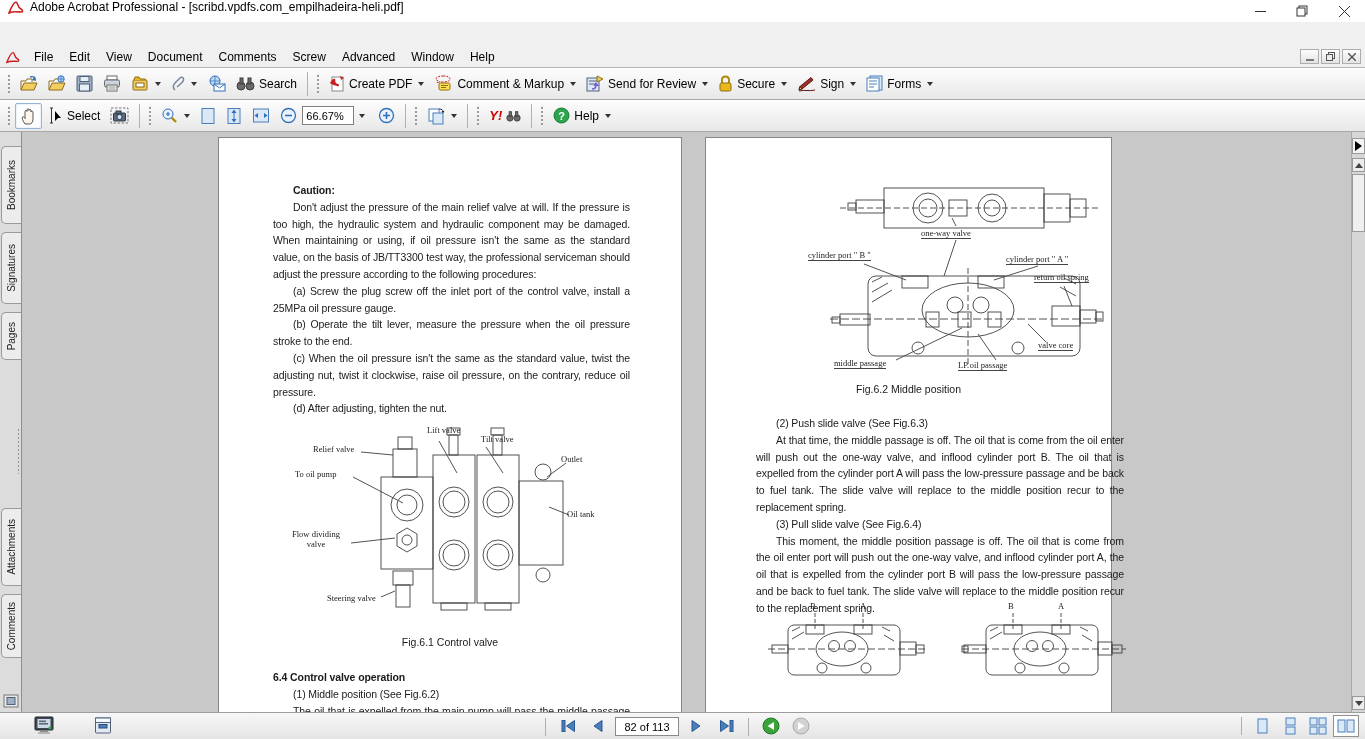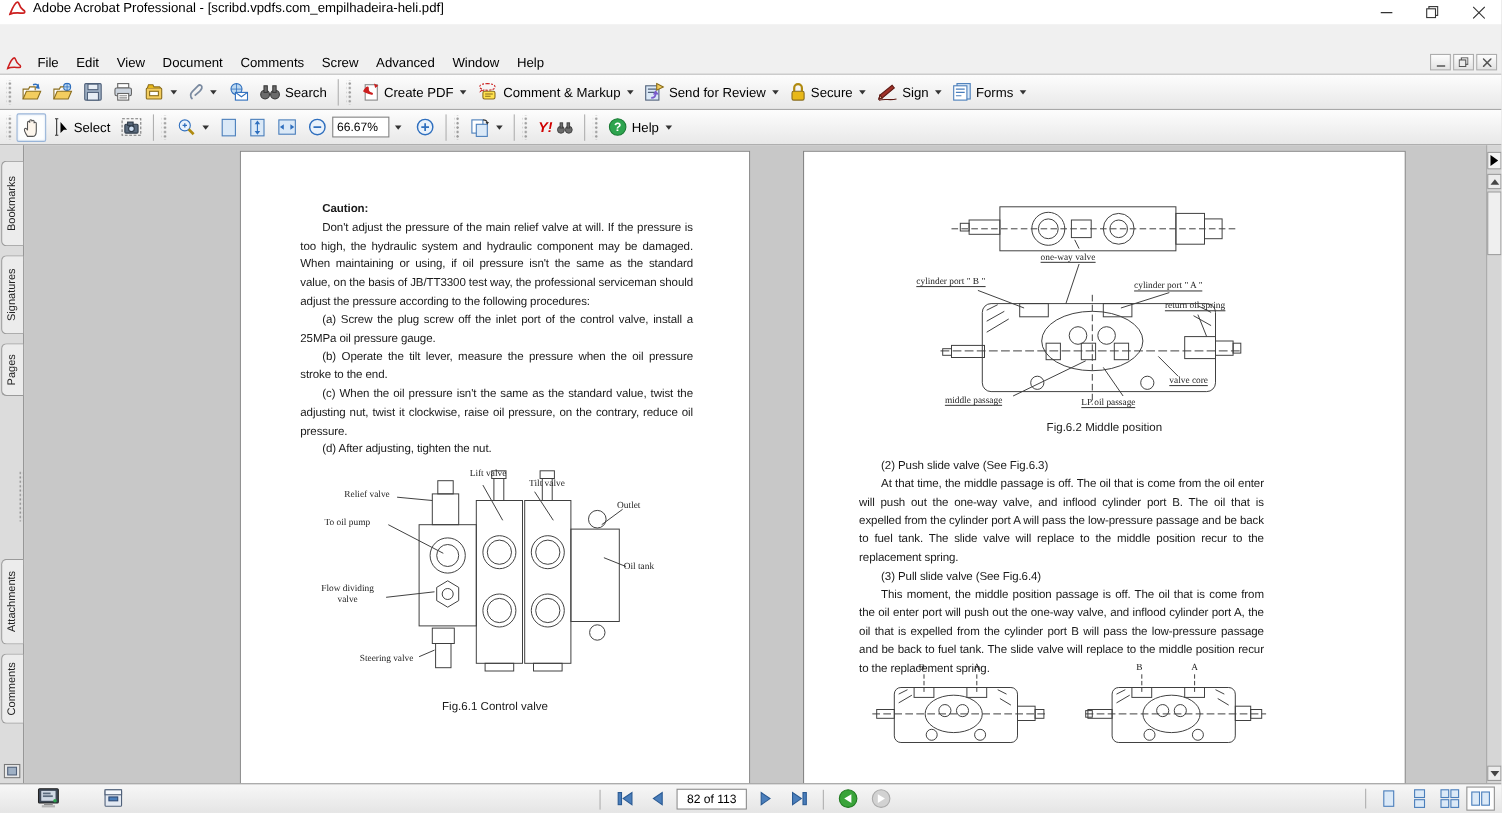--- a/index.html
+++ b/index.html
@@ -35,21 +35,21 @@
   .main { flex:1 1 auto; display:flex; min-height:0; }
   .nav-rail { width:22px; background:#dcdcdc; border-right:1px solid #8f8f8f; display:flex; flex-direction:column; align-items:center; padding-top:14px; position:relative; }
   .tab-v { width:20px; background:#ececec; border:1px solid #9a9a9a; border-right:none; border-radius:5px 0 0 5px; display:flex; align-items:center; justify-content:center; margin-bottom:8px; }
   .tab-v span { writing-mode:vertical-rl; transform:rotate(180deg); font-size:10px; color:#222; white-space:nowrap; }
   .rail-splitter { position:absolute; right:0; top:296px; width:4px; height:46px; background-image:radial-gradient(circle,#909090 0.8px,transparent 1px); background-size:3px 4px; }
   .rail-bottom-icon { position:absolute; bottom:4px; left:3px; }
 
   .doc-area { flex:1 1 auto; background:#c8c8c8; position:relative; overflow:hidden; }
   .pdf-page { position:absolute; top:5px; background:#ffffff; border:1px solid #868686; height:599px; }
   #page-left { left:196px; width:464px; }
-  #page-right { left:708px; width:548px; }
+  #page-right { left:683px; width:407px; }
 
   .scroll-rail { width:14px; background:#d6d6d6; border-left:1px solid #a8a8a8; position:relative; flex:0 0 auto; }
   .rail-btn { position:absolute; left:0; width:13px; height:16px; background:#ececec; border:1px solid #9a9a9a; display:flex; align-items:center; justify-content:center; }
   .scroll-thumb { position:absolute; left:0; top:42px; width:13px; height:58px; background:#efefef; border:1px solid #9a9a9a; }
 
   
   .doc-text { font-size:10.5px; line-height:16.8px; color:#1a1a1a; text-align:justify; letter-spacing:-0.1px; }
   .doc-text p { text-indent:20px; }
   .bold { font-weight:bold; }
   .fig-caption { font-size:10.5px; color:#1a1a1a; text-align:center; }
@@ -445,20 +445,25 @@
           <span class="fig-label" style="left:200px; top:9px;">Tilt valve</span>
           <span class="fig-label" style="left:32px; top:19px;">Relief valve</span>
           <span class="fig-label" style="left:14px; top:44px;">To oil pump</span>
           <span class="fig-label" style="left:280px; top:29px;">Outlet</span>
           <span class="fig-label" style="left:286px; top:84px;">Oil tank</span>
           <span class="fig-label wrap" style="left:2px; top:104px; width:66px;">Flow dividing valve</span>
           <span class="fig-label" style="left:46px; top:168px;">Steering valve</span>
         </div>
         <div class="fig-caption" style="position:absolute; top:498px; left:0; width:100%;">Fig.6.1 Control valve</div>
 
+        <div class="doc-text" style="position:absolute; top:531px; left:54px; width:357px;">
+          <p class="bold" style="text-indent:0;">6.4 Control valve operation</p>
+          <p>(1) Middle position (See Fig.6.2)</p>
+          <p>The oil that is expelled from the main pump will pass the middle passage and be back to fuel tank. This moment, the cylinder port A &amp; B must be off.</p>
+        </div>
       </div>
 
       <div class="pdf-page" id="page-right">
 
         <div class="figwrap" style="top:38px; left:100px; width:330px; height:205px;">
           <svg class="figsvg" width="330" height="205">
             <rect x="78" y="12" width="160" height="40"></rect>
             <rect x="50" y="24" width="28" height="13"></rect>
               <rect x="42" y="27" width="8" height="7"></rect>
             <rect x="238" y="18" width="26" height="28"></rect>

